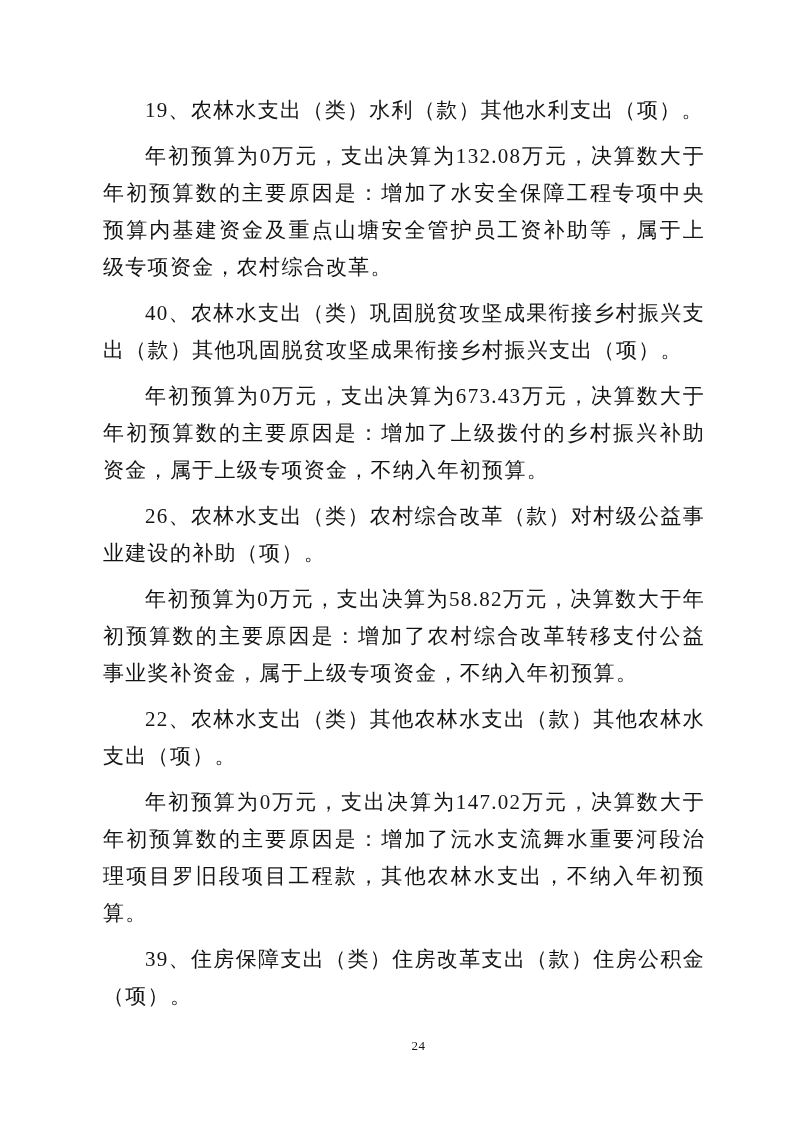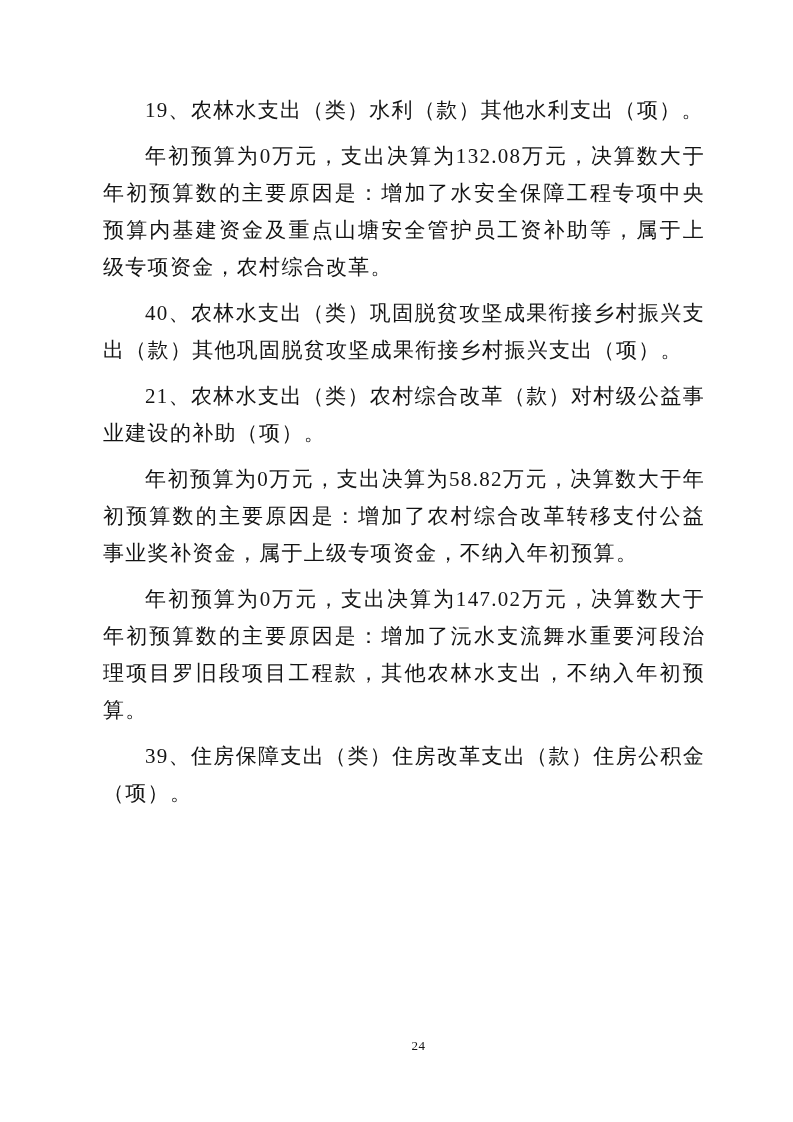--- a/index.html
+++ b/index.html
@@ -47,24 +47,26 @@
 </head>
 <body>
 
 <div class="page">
   <div class="content">
 
     <p class="para">19、农林水支出（类）水利（款）其他水利支出（项）。</p>
     <p class="para">年初预算为0万元，支出决算为132.08万元，决算数大于年初预算数的主要原因是：增加了水安全保障工程专项中央预算内基建资金及重点山塘安全管护员工资补助等，属于上级专项资金，农村综合改革。</p>
 
     <p class="para">40、农林水支出（类）巩固脱贫攻坚成果衔接乡村振兴支出（款）其他巩固脱贫攻坚成果衔接乡村振兴支出（项）。</p>
+    <p class="para">年初预算为0万元，支出决算为673.43万元，决算数大于年初预算数的主要原因是：增加了上级拨付的乡村振兴补助资金，属于上级专项资金，不纳入年初预算。</p>
 
-    <p class="para">21、农林水支出（类）农村综合改革（款）对村级公益事业建设的补助（项）。</p>
+    <p class="para">26、农林水支出（类）农村综合改革（款）对村级公益事业建设的补助（项）。</p>
     <p class="para">年初预算为0万元，支出决算为58.82万元，决算数大于年初预算数的主要原因是：增加了农村综合改革转移支付公益事业奖补资金，属于上级专项资金，不纳入年初预算。</p>
 
+    <p class="para">22、农林水支出（类）其他农林水支出（款）其他农林水支出（项）。</p>
     <p class="para">年初预算为0万元，支出决算为147.02万元，决算数大于年初预算数的主要原因是：增加了沅水支流舞水重要河段治理项目罗旧段项目工程款，其他农林水支出，不纳入年初预算。</p>
 
     <p class="para">39、住房保障支出（类）住房改革支出（款）住房公积金（项）。</p>
 
   </div>
 
   <div class="page-number">24</div>
 </div>
 
 </body></html>

